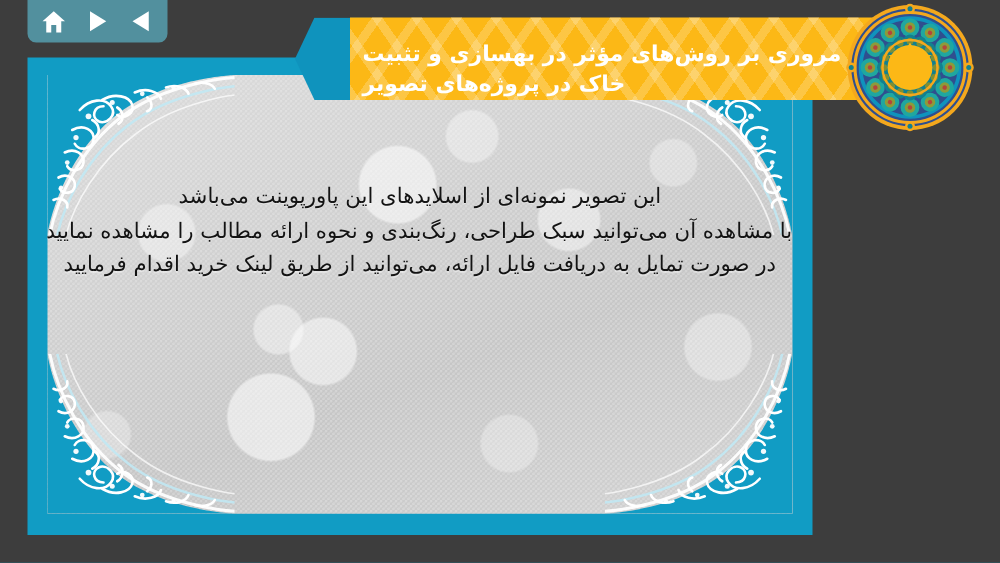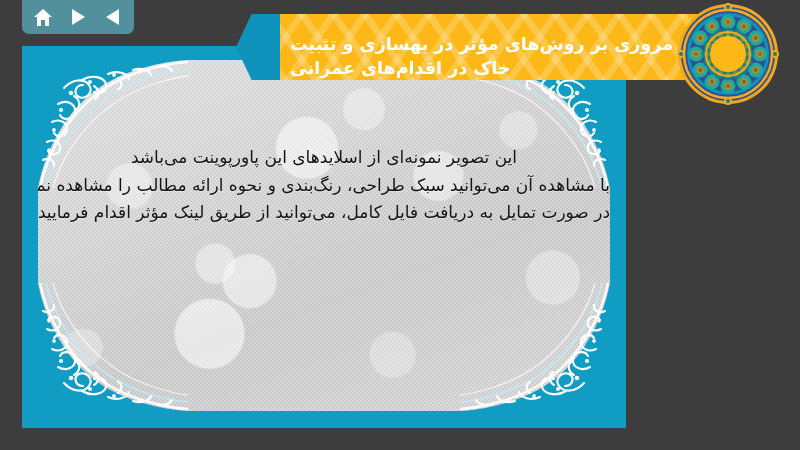--- a/index.html
+++ b/index.html
@@ -50,20 +50,21 @@
 
   
   #slide {
     position: absolute;
     left: 22px;
     top: 46px;
     width: 604px;
     height: 382px;
     background: #119cc4;
     overflow: hidden;
+    padding-left: 24px;
   }
   
   #slide-inner {
     position: absolute;
     left: 16px;
     top: 14px;
     right: 16px;
     bottom: 17px;
     background:
       radial-gradient(circle at 30% 78%, rgba(255,255,255,0.55) 0 34px, rgba(255,255,255,0) 36px),
@@ -339,31 +340,31 @@
             <circle cx="23" cy="50" r="2.1"></circle>
               <circle cx="16" cy="70" r="1.9"></circle>
             <circle cx="11" cy="90" r="1.7"></circle>
           </g>
         </svg>
       </div>
 
       <div id="body-text">
         <div class="body-line">این تصویر نمونه‌ای از اسلایدهای این پاورپوینت می‌باشد</div>
         <div class="body-line">با مشاهده آن می‌توانید سبک طراحی، رنگ‌بندی و نحوه ارائه مطالب را مشاهده نمایید</div>
-        <div class="body-line">در صورت تمایل به دریافت فایل کامل، می‌توانید از طریق لینک مؤثر اقدام فرمایید</div>
+        <div class="body-line">در صورت تمایل به دریافت فایل ارائه، می‌توانید از طریق لینک خرید اقدام فرمایید</div>
       </div>
 
     </div>
   </div>
 
   <div id="title-banner">
     <div id="banner-tail"></div>
     <div id="banner-gold">
       <div class="title-line">مروری بر روش‌های مؤثر در بهسازی و تثبیت</div>
-      <div class="title-line">خاک در اقدام‌های عمرانی</div>
+      <div class="title-line">خاک در پروژه‌های تصویر</div>
     </div>
   </div>
 
   <div id="medallion">
     <svg width="104" height="104" viewBox="0 0 104 104">
       <circle cx="52" cy="52" r="50" fill="#f4a81d"></circle>
       <circle cx="52" cy="52" r="47" fill="#2f4f8f"></circle>
       <circle cx="52" cy="52" r="44" fill="none" stroke="#f4a81d" stroke-width="2.5"></circle>
       <circle cx="52" cy="52" r="41" fill="#0f93bd"></circle>
       <circle cx="52" cy="52" r="38" fill="#2f4f8f"></circle>

